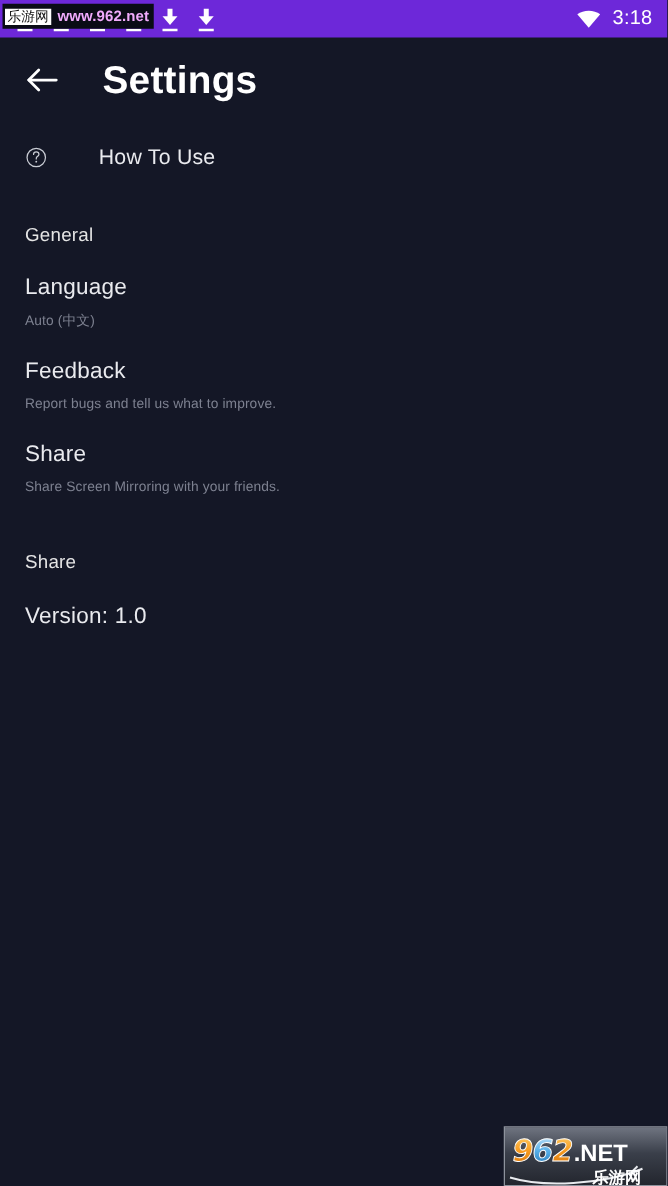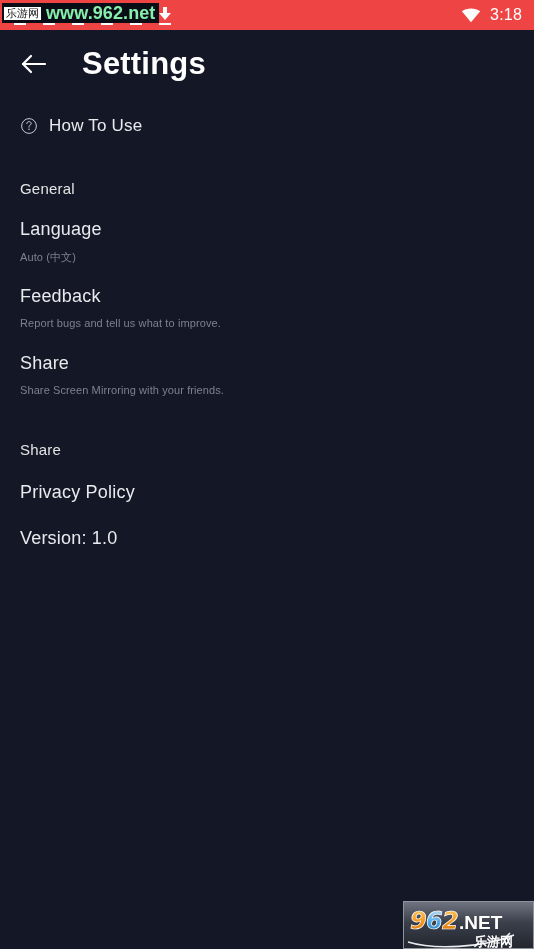--- a/index.html
+++ b/index.html
@@ -12,21 +12,21 @@
   #screen {
     position:relative;
     width:534px; height:949px;
     background:#141726;
   }
 
   
   #status-bar {
     position:absolute; top:0; left:0;
     width:534px; height:30px;
-    background:#ef4444;
+    background:#6d28d9;
     display:flex; align-items:center;
     padding:0 12px;
   }
   #status-left { display:flex; align-items:center; gap:13px; flex:1; }
   .dl-icon { width:16px; height:18px; position:relative; display:block; }
   .dl-icon .shaft {
     position:absolute; left:6px; top:1px; width:4px; height:8px; background:#fff;
   }
   .dl-icon .head {
     position:absolute; left:2px; top:7px;
@@ -52,21 +52,21 @@
     background:#0a0c16;
     padding:1px 4px 1px 2px;
     z-index:40;
   }
   #wm-status .cn {
     background:#ffffff; color:#111; font-size:11px;
     font-family:"DejaVu Sans", sans-serif;
     padding:1px 2px; line-height:1; letter-spacing:0;
   }
   #wm-status .url {
-    color:#86efac; font-size:18px; font-weight:bold; margin-left:5px;
+    color:#f0abfc; font-size:12px; font-weight:bold; margin-left:5px;
     letter-spacing:.1px; white-space:nowrap;
   }
 
   
   #app-bar {
     position:absolute; top:30px; left:0;
     width:534px; height:68px;
     display:flex; align-items:center;
     padding-left:18px;
   }
@@ -75,21 +75,21 @@
     cursor:pointer;
   }
   #app-title {
     color:#ffffff; font-size:31px; font-weight:bold;
     margin-left:32px; letter-spacing:.2px;
   }
 
   
   #content { position:absolute; top:98px; left:0; width:534px; }
 
-  .row-how { display:flex; align-items:center; padding:18px 20px 0 20px; cursor:pointer; }
+  .row-how { display:flex; align-items:center; padding:18px 20px 0 20px; cursor:pointer;gap:30px; }
   #help-icon { width:18px; height:18px; flex:none; }
   .row-how .label {
     color:#e9eaee; font-size:17px; margin-left:11px; letter-spacing:.2px;
   }
 
   .section-header {
     color:#e5e5e5; font-size:15px; letter-spacing:.2px;
     padding:44px 20px 0 20px;
   }
 
@@ -197,23 +197,20 @@
       <div class="subtitle">Report bugs and tell us what to improve.</div>
     </div>
 
     <div class="item">
       <div class="title">Share</div>
       <div class="subtitle">Share Screen Mirroring with your friends.</div>
     </div>
 
     <div class="section-header">Share</div>
 
-    <div class="item no-sub">
-      <div class="title">Privacy Policy</div>
-    </div>
 
     <div class="item no-sub">
       <div class="title">Version: 1.0</div>
     </div>
 
   </div>
 
   <div id="wm-logo">
     <svg width="131" height="48" viewBox="0 0 131 48">
       <defs>

